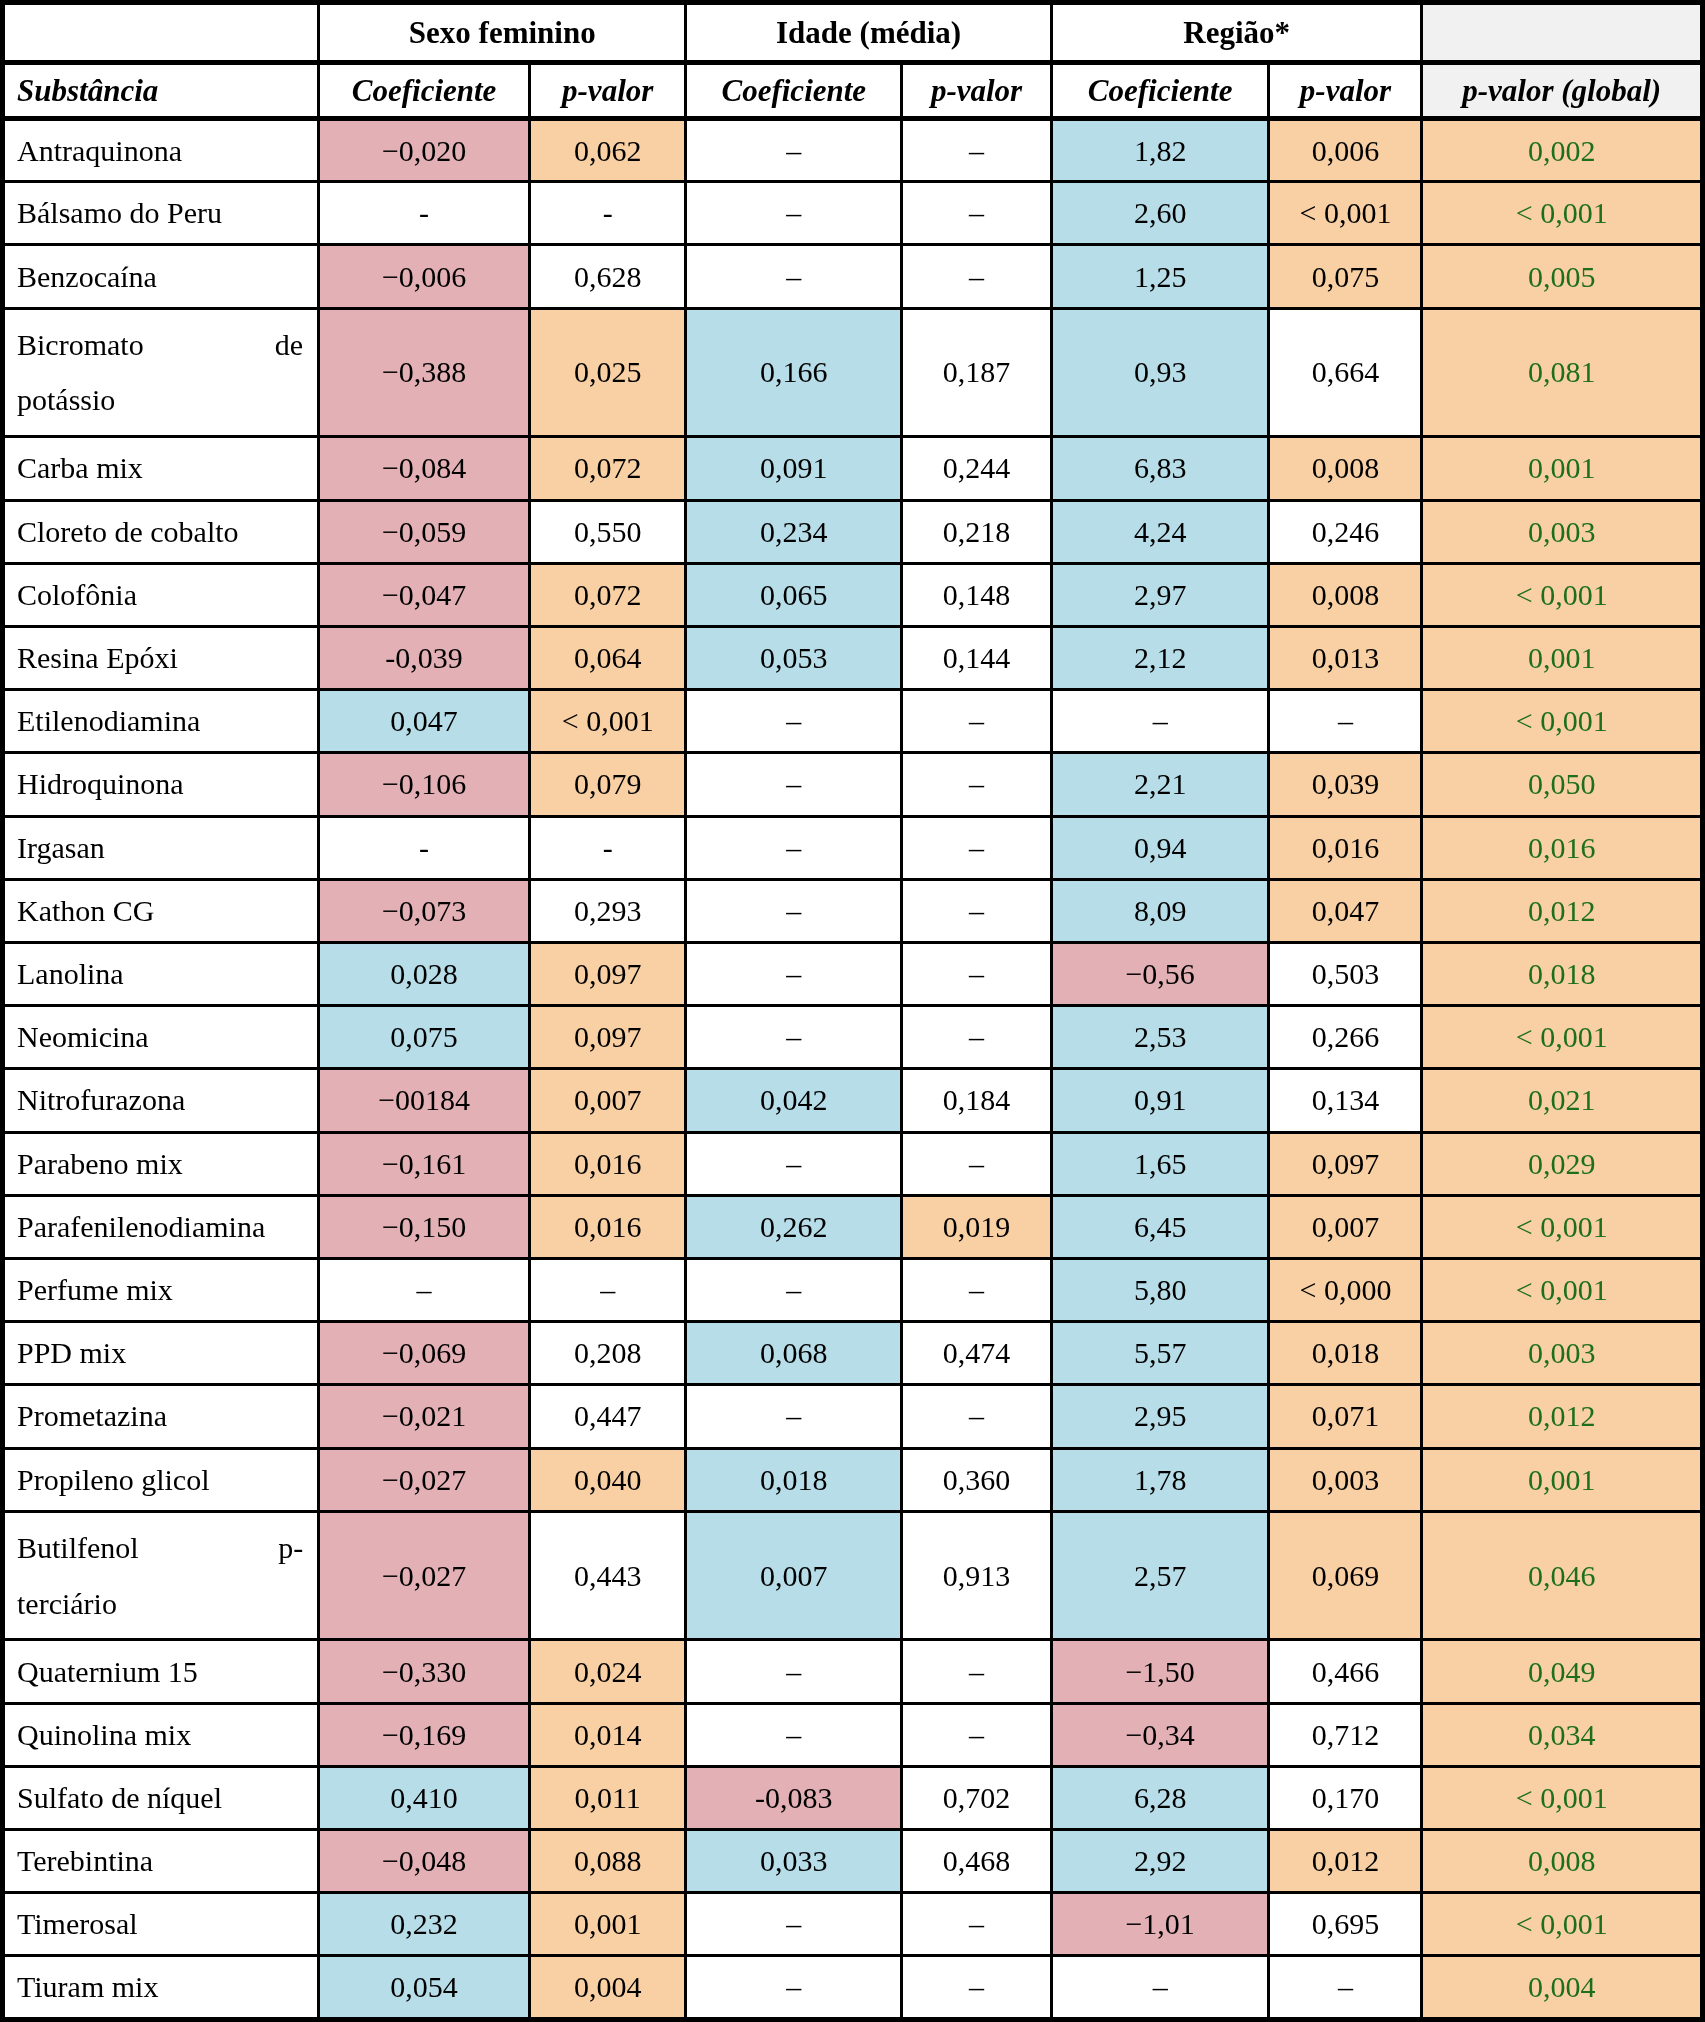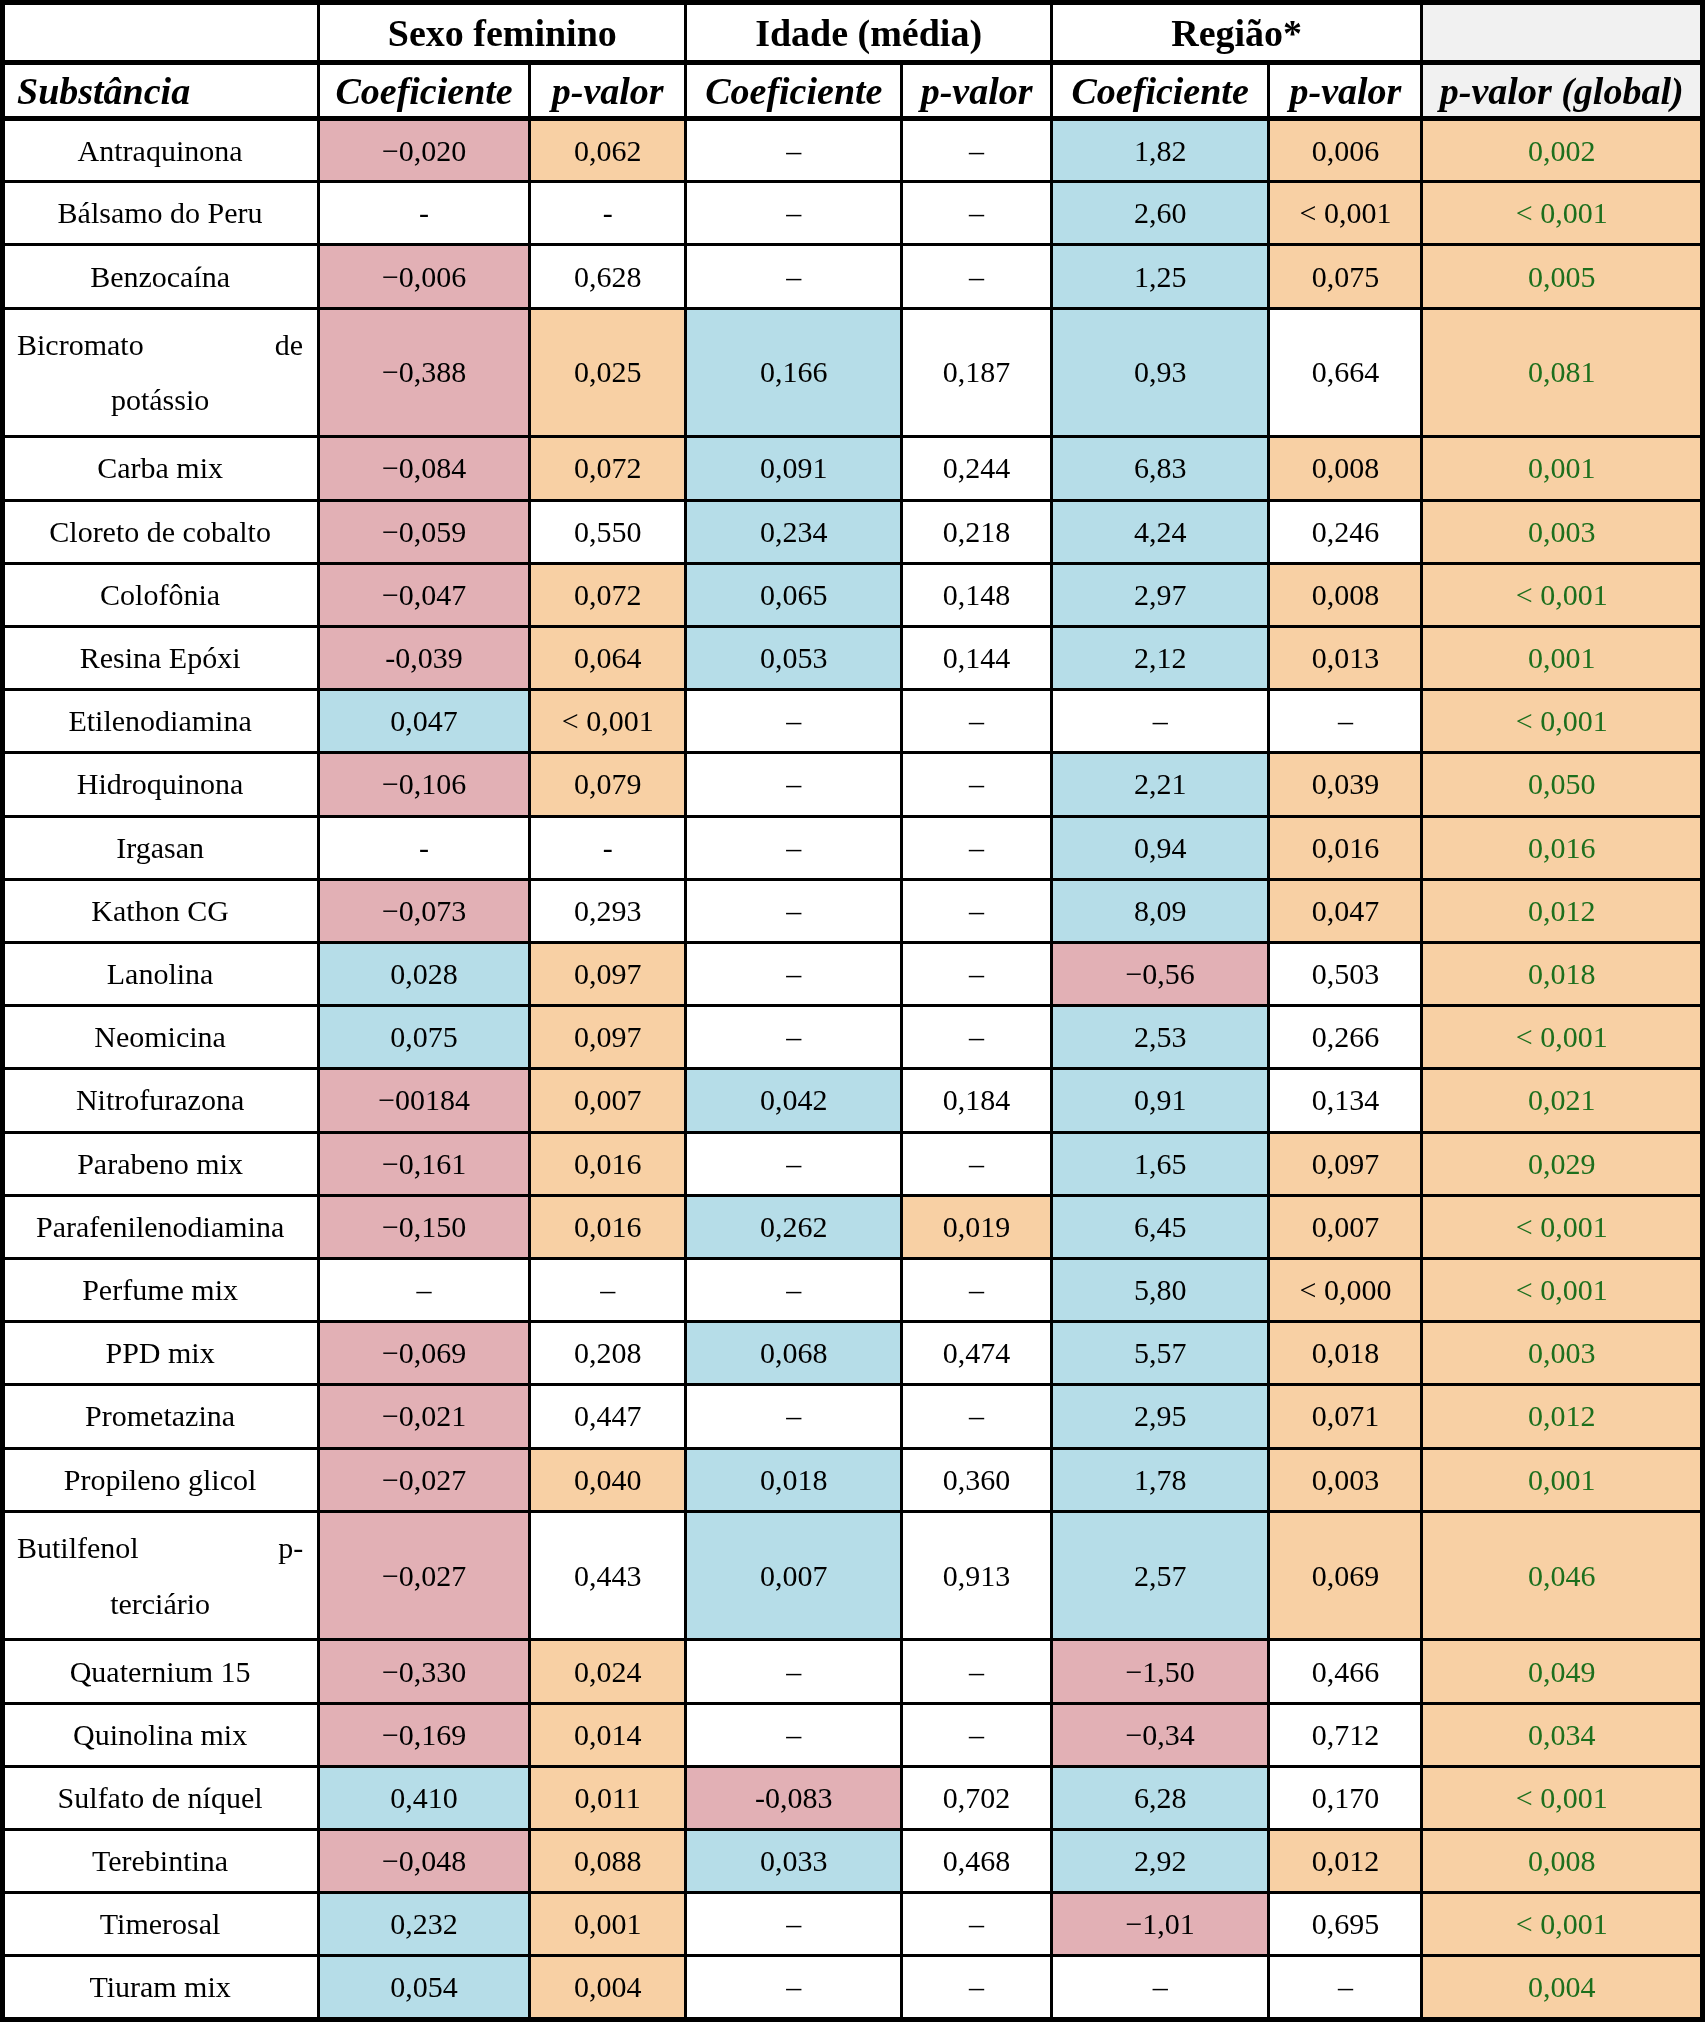--- a/index.html
+++ b/index.html
@@ -16,34 +16,34 @@
   }
   th, td {
     border: 3px solid #000;
     padding: 0;
     box-sizing: border-box;
     font-size: 30px;
     overflow: hidden;
   }
   thead th {
     font-weight: bold;
-    font-size: 38px;
+    font-size: 31px;
     text-align: center;
     background: #ffffff;
   }
   tr.group-row { height: 60px; }
   tr.group-row th { border-bottom: 5px solid #000; }
   tr.sub-row { height: 56px; font-style: italic; }
   tr.sub-row th { border-bottom: 5px solid #000; }
   th.left-h { text-align: left; padding-left: 12px; }
   th.gray-h { background: var(--graybg); }
   tbody tr { height: 56px; }
   tbody tr.tall { height: 114px; }
   td.sub {
-    text-align: center;
+    text-align: left;
     padding-left: 12px;
     padding-right: 14px;
     background: #ffffff;
   }
   td.sub .l1 { display: flex; justify-content: space-between; }
   td.sub .l1, td.sub .l2 { line-height: 1.85; }
   td.val { text-align: center; }
   .bg-white  { background: #ffffff; }
   .bg-pink   { background: var(--pink); }
   .bg-blue   { background: var(--blue); }

